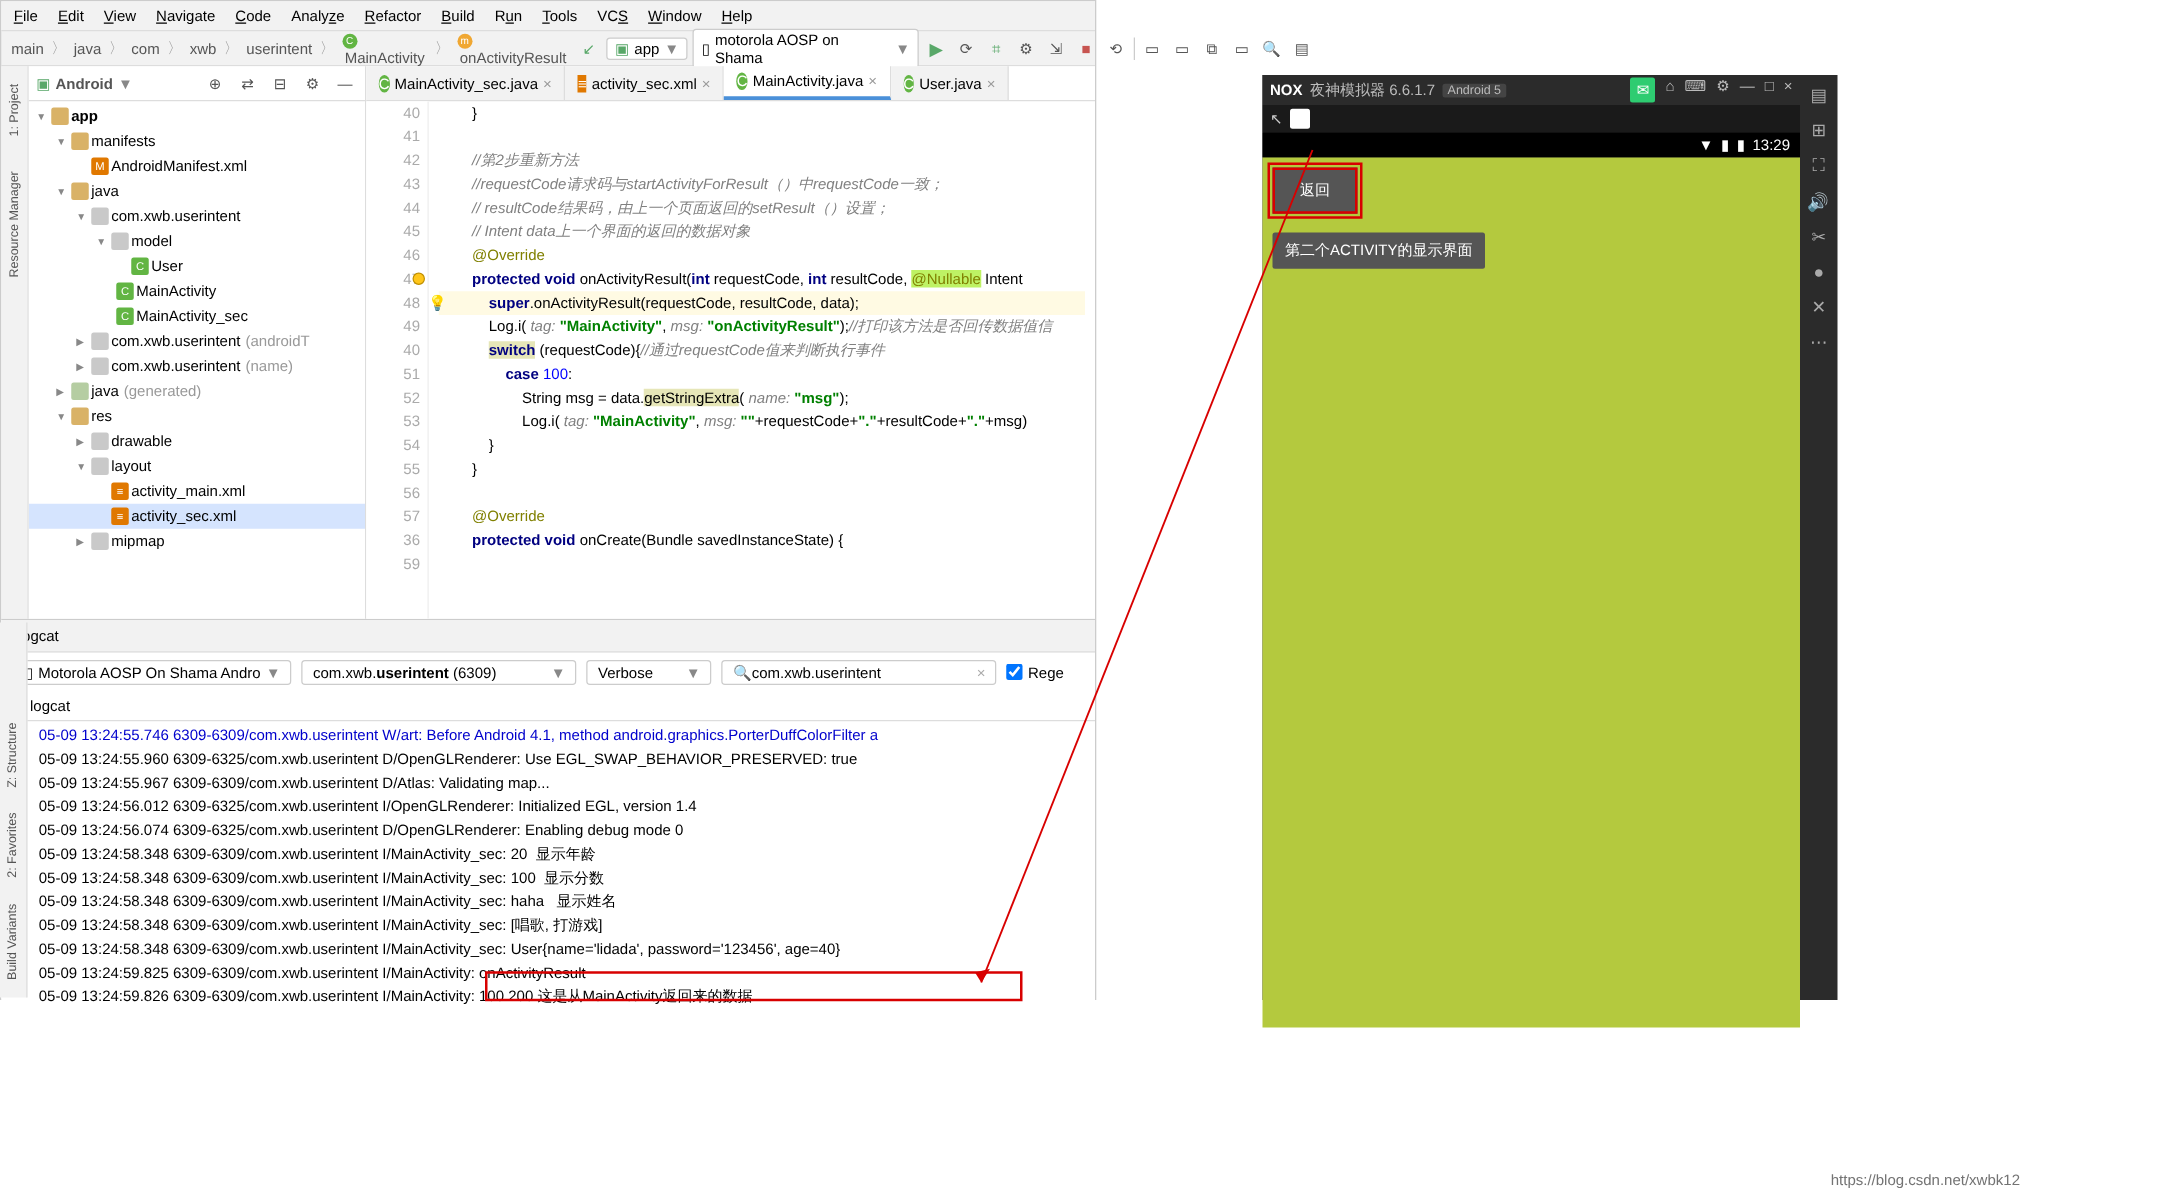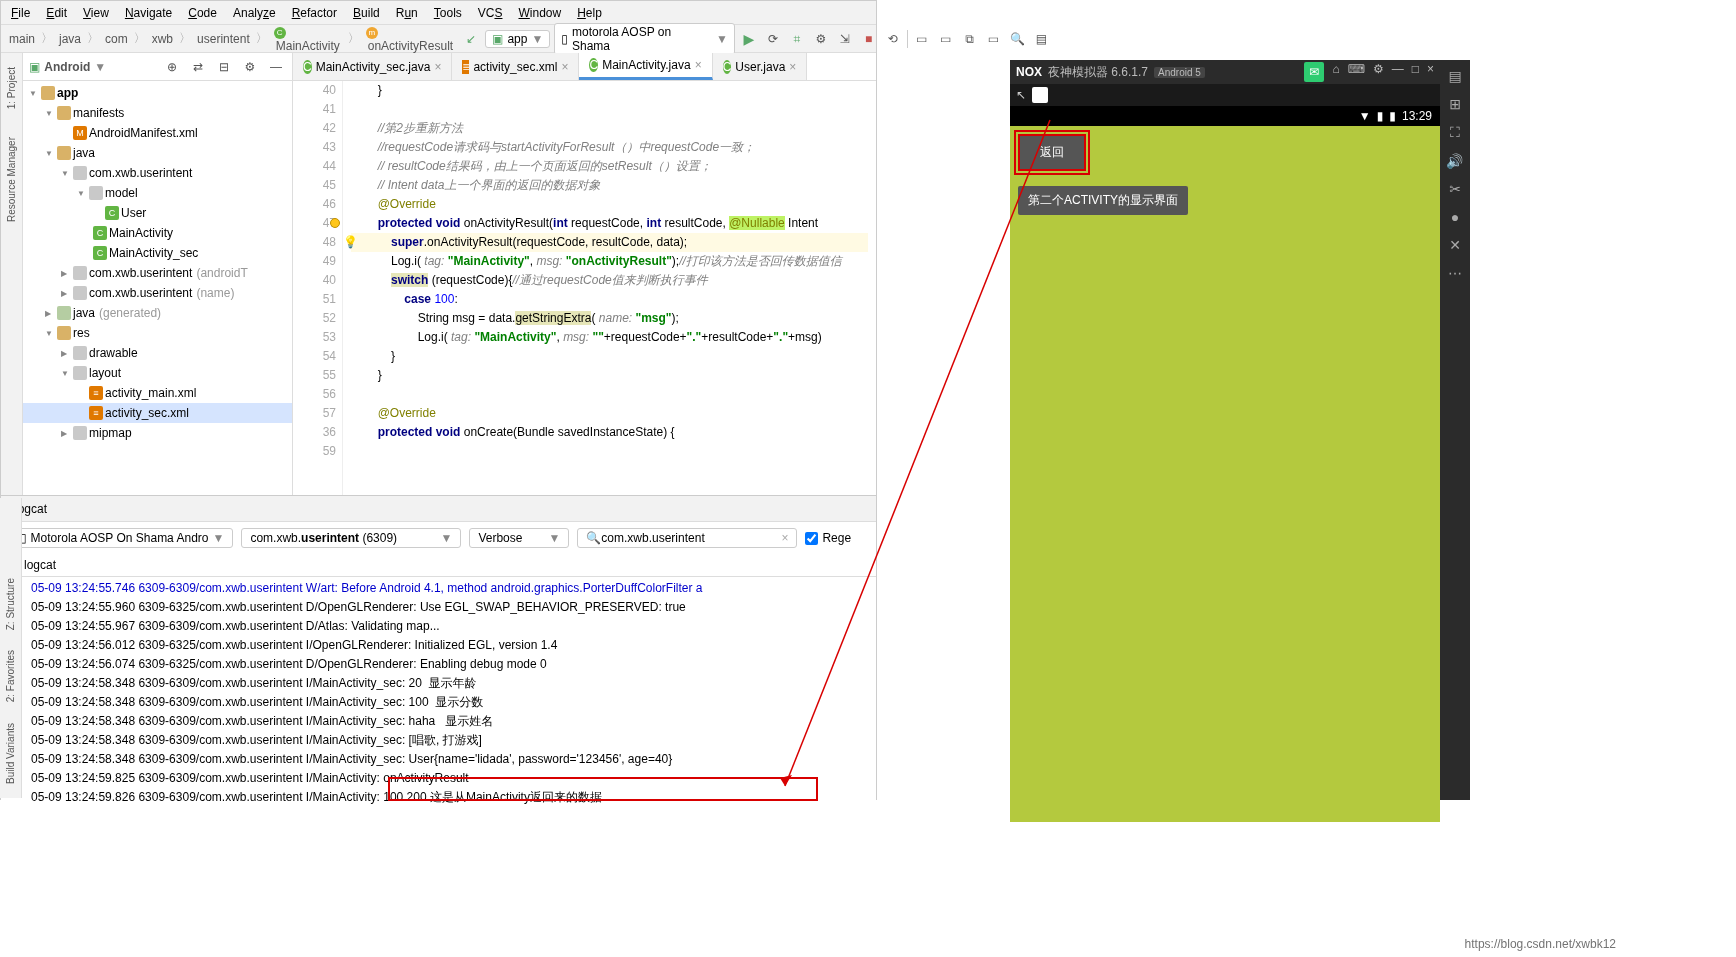--- a/index.html
+++ b/index.html
@@ -52,21 +52,21 @@
 .st { color:#008000; font-weight:bold; }
 .fn { color:#000; }
 .hi { background:#e6e6b8; }
 .nl { color:#808000; background:#bef264; }
 .logcat { border-top:1px solid #ccc; background:#fff; }
 .lc-hdr { height:26px; display:flex; align-items:center; padding:0 10px; background:#f2f2f2; border-bottom:1px solid #ddd; }
 .lc-filters { display:flex; gap:8px; padding:6px 10px; align-items:center; }
 .lc-sel { border:1px solid #ccc; padding:2px 8px; border-radius:3px; background:#fff; display:flex; align-items:center; gap:4px; min-width:100px; }
 .lc-sel.wide { min-width:220px; }
 .lc-input { border:1px solid #ccc; padding:2px 8px; border-radius:3px; background:#fff; flex:0 0 220px; display:flex; align-items:center; }
-.lc-chk { display:flex; align-items:center; gap:4px; }
+.lc-chk { display:flex; align-items:flex-start; gap:4px; }
 .lc-tab { padding:4px 10px; border-bottom:1px solid #ddd; display:flex; gap:6px; align-items:center; }
 .lc-body { display:flex; }
 .lc-tools { width:30px; display:flex; flex-direction:column; gap:6px; padding:4px; align-items:center; }
 .lc-tools span { color:#888; cursor:pointer; }
 .lc-lines { flex:1; font-family:Consolas,Menlo,monospace; font-size:12.5px; line-height:19px; padding:2px 0; white-space:pre; position:relative; }
 .lc-lines .l { color:#000; }
 .lc-lines .l.w { color:#0000cc; }
 .lc-lines .hl-box { position:absolute; border:2px solid #d80000; }
 .emu { position:absolute; left:1010px; top:60px; width:430px; height:740px; background:#2b2b2b; color:#bbb; }
 .emu-title { height:24px; background:#2b2b2b; display:flex; align-items:center; padding:0 6px; gap:6px; font-size:11px; }

